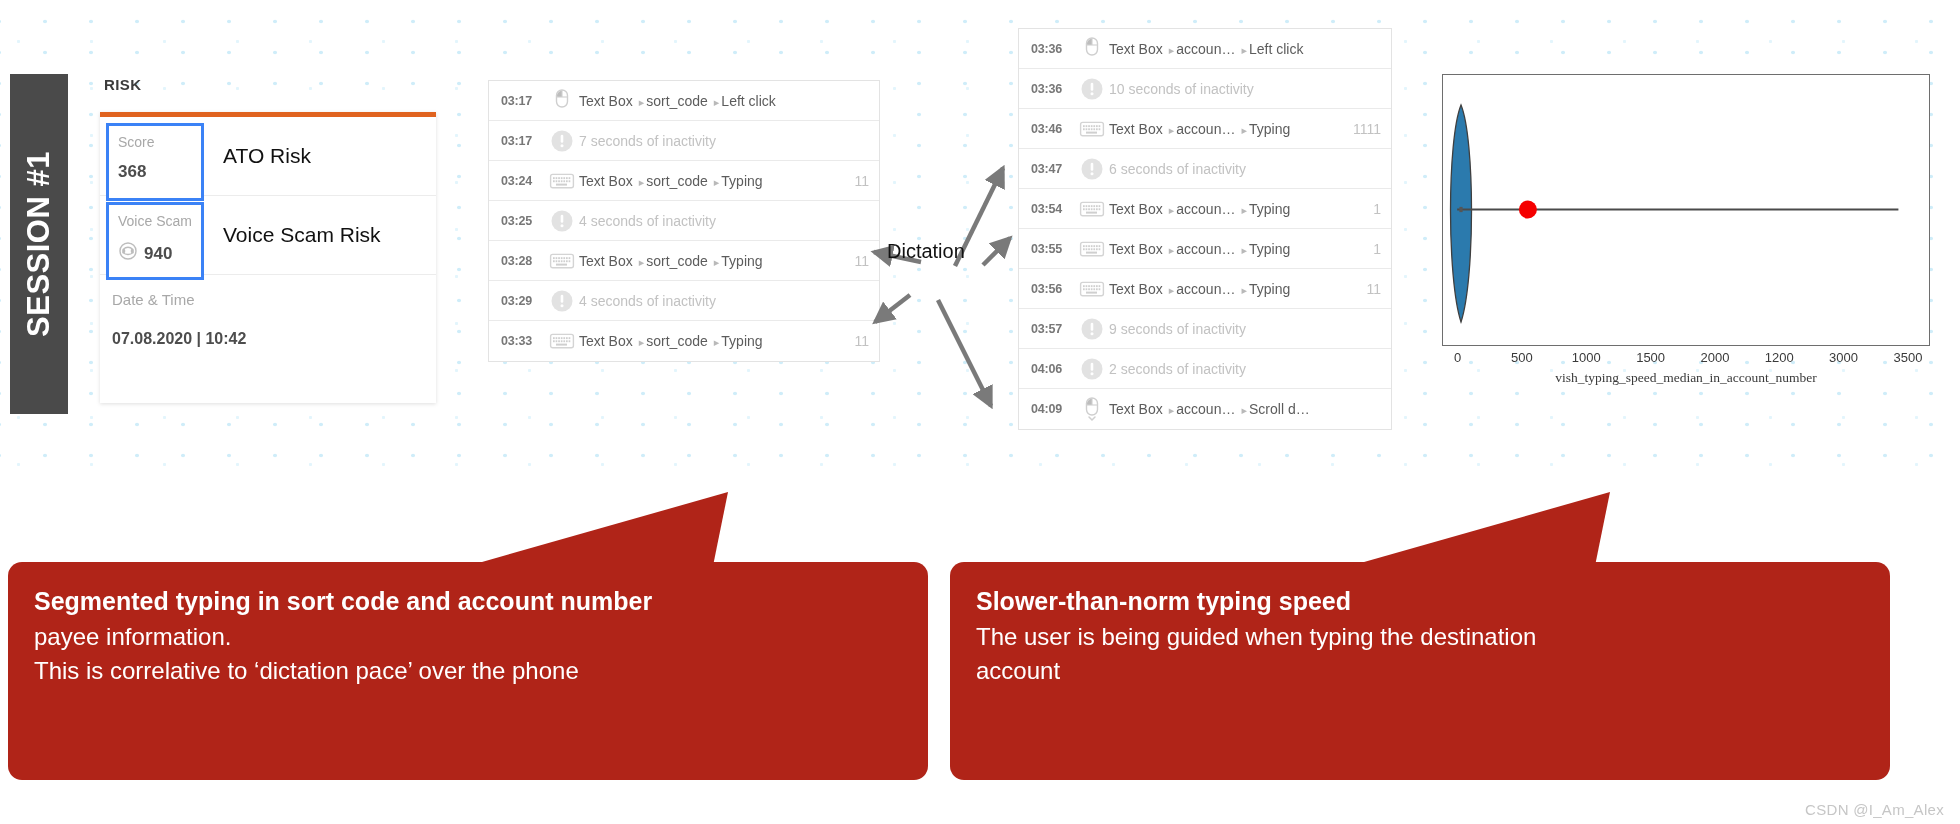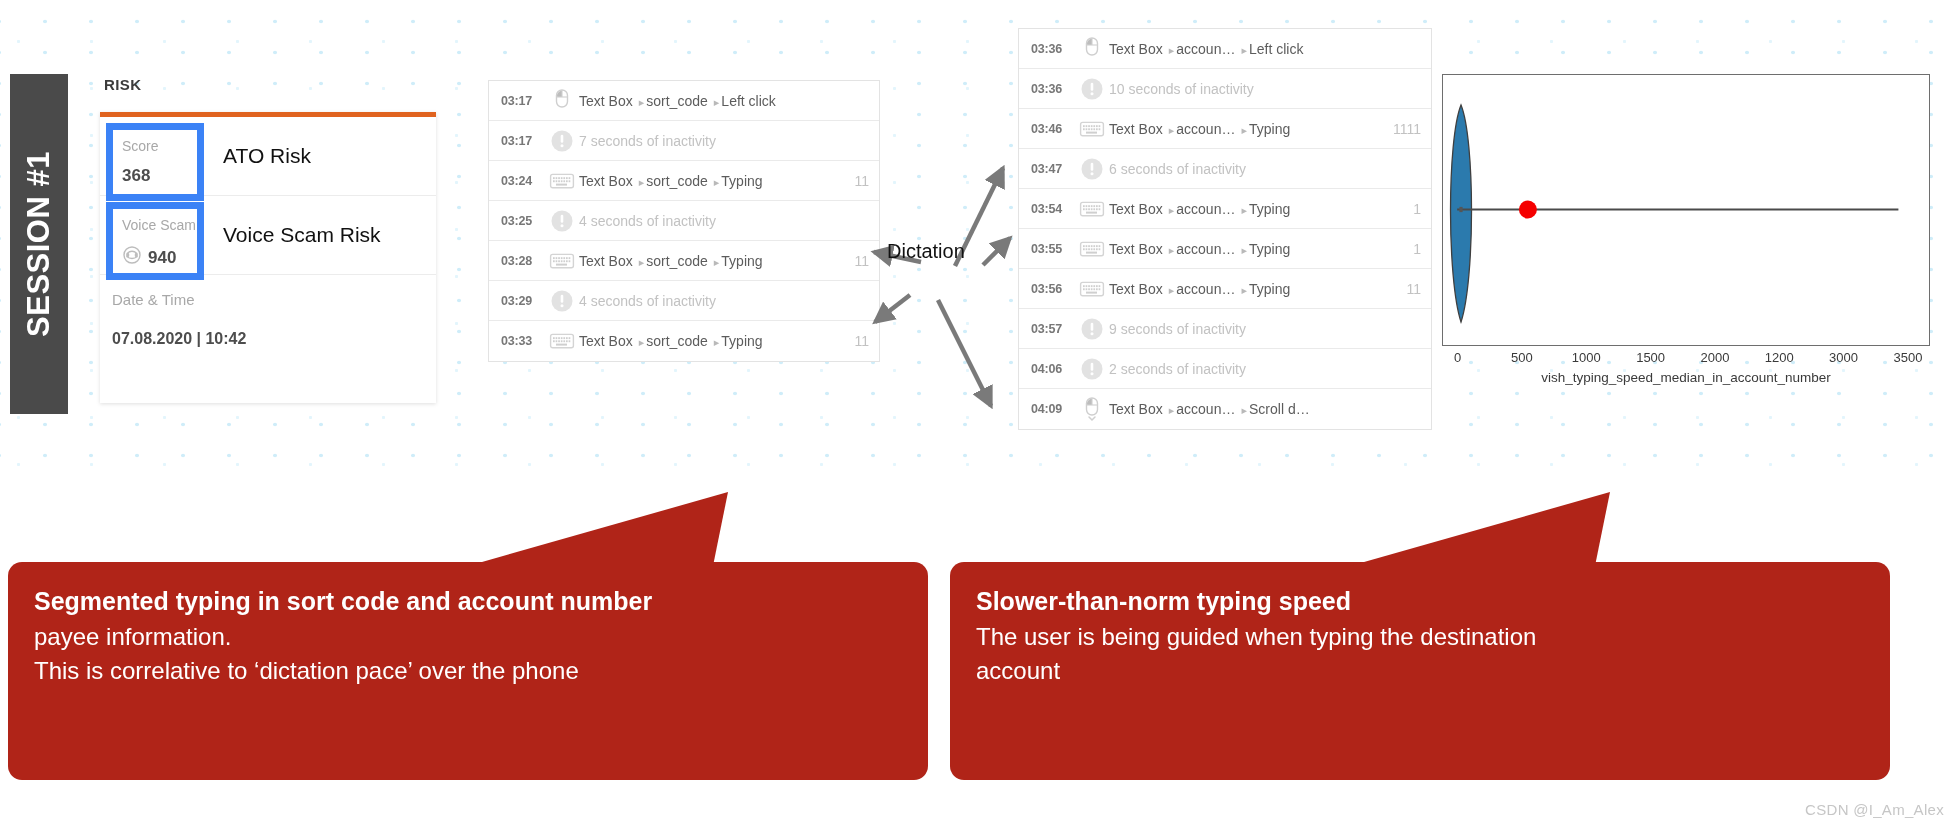--- a/index.html
+++ b/index.html
@@ -72,21 +72,21 @@
     position: relative;
     height: 78px;
     border-bottom: 1px solid #ececec;
     display: flex;
     align-items: center;
   }
   .metric-box {
     position: absolute;
     left: 6px; top: 6px;
     width: 98px; height: 78px;
-    border: 7px solid #3b82f6;
+    border: 3px solid #3b82f6;
     background: #ffffff;
     box-sizing: border-box;
     padding: 7px 0 0 9px;
     z-index: 3;
   }
   .metric-label {
     font-size: 14px;
     color: #a8a8a8;
     line-height: 18px;
   }
@@ -123,21 +123,21 @@
   }
 
   
   .event-list {
     position: absolute;
     background: #ffffff;
     border: 1px solid #e3e3e3;
     box-sizing: border-box;
   }
   #event-list-1 { left: 488px; top: 80px;  width: 392px; }
-  #event-list-2 { left: 1018px; top: 28px; width: 414px; }
+  #event-list-2 { left: 1018px; top: 28px; width: 374px; }
 
   .event-row {
     display: flex;
     align-items: center;
     height: 40px;
     border-bottom: 1px solid #eaeaea;
     padding: 0 10px 0 12px;
     box-sizing: border-box;
   }
   .event-row:last-child { border-bottom: none; justify-content: space-between; }
@@ -221,20 +221,21 @@
     white-space: nowrap;
   }
   #xaxis-title {
     position: absolute;
     left: 24px; top: 300px;
     width: 488px;
     text-align: center;
     font-size: 13.5px;
     color: #3a3a3a;
     white-space: nowrap;
+    font-family: Liberation Serif, serif;
   }
 
   
   .callout {
     position: absolute;
     background: #b02418;
     border-radius: 14px;
     color: #ffffff;
     box-sizing: border-box;
   }

